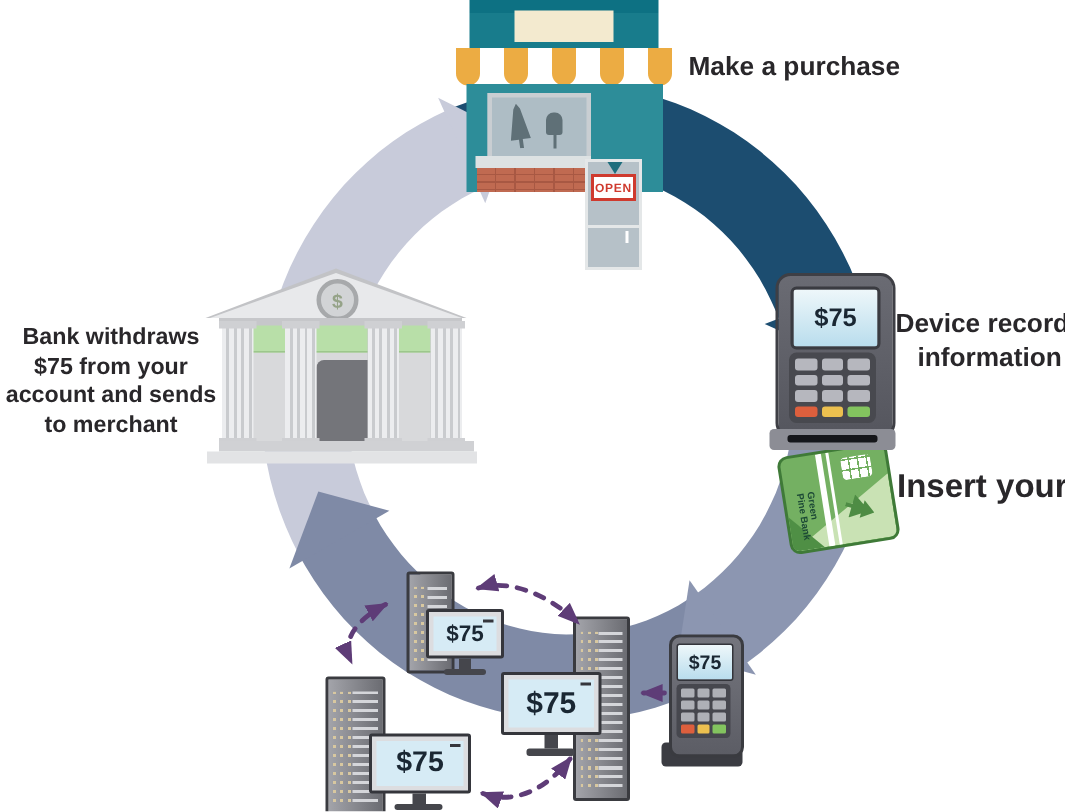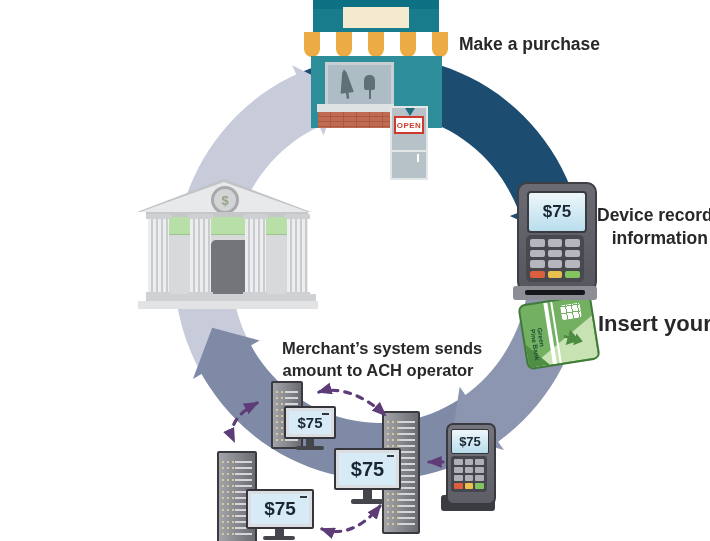--- a/index.html
+++ b/index.html
@@ -268,18 +268,20 @@
   </svg>
 
   <div class="lbl" id="lbl-purchase">Make a purchase</div>
   <div class="lbl" id="lbl-device">
     <div>Device records</div>
     <div>information</div>
   </div>
   <div class="lbl" id="lbl-insert">
     <div>Insert your</div>
   </div>
-  <div class="lbl" id="lbl-merchant">
-    <div>Merchant’s system sends</div>
-    <div>amount to ACH operator</div>
+  <div class="lbl" id="lbl-bank">
+    <div>Bank withdraws</div>
+    <div>$75 from your</div>
+    <div>account and sends</div>
+    <div>to merchant</div>
   </div>
 
 </div>
 
 </body></html>

